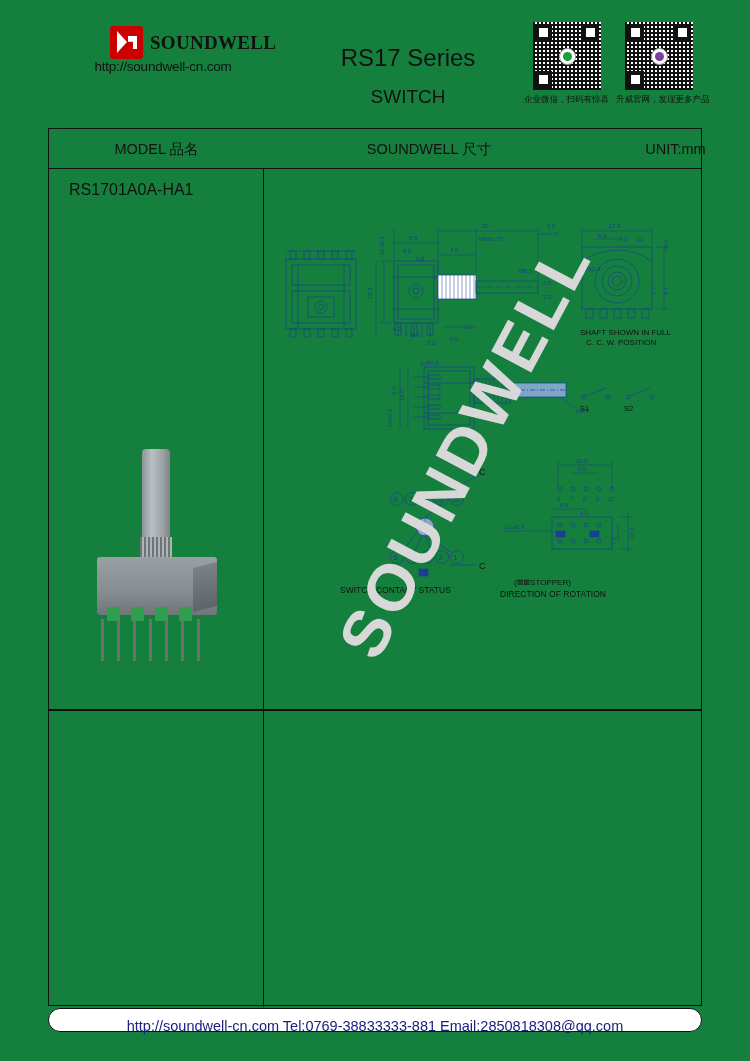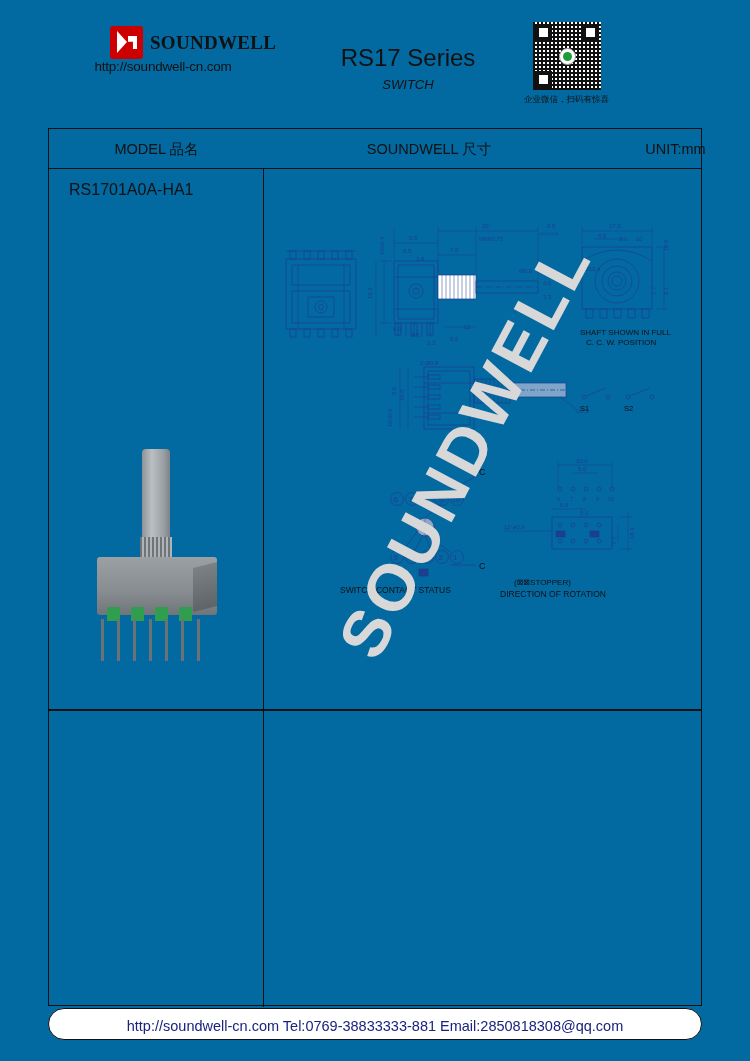--- a/index.html
+++ b/index.html
@@ -12,21 +12,21 @@
     height: 1061px;
     font-family: "Liberation Sans", sans-serif;
     position: relative;
     overflow: hidden;
   }
   .page {
     position: absolute;
     left: 0; top: 0;
     width: 750px;
     height: 1061px;
-    background: #0369a1;
+    background: #15803d;
   }
 
   
   .header {
     position: absolute;
     left: 48px; top: 22px;
     width: 654px; height: 88px;
   }
   .logo-block {
     position: absolute;
@@ -80,24 +80,23 @@
     position: absolute;
     left: 235px; top: 22px;
     width: 250px;
     text-align: center;
   }
   .title-main {
     font-size: 24px;
     color: #111;
   }
   .title-sub {
-    font-size: 13px;
+    font-size: 19px;
     color: #111;
-    margin-top: 5px;
-    font-style: italic;
+    margin-top: 14px;
   }
   .qr-block {
     position: absolute;
     top: 0;
     width: 86px;
   }
   .qr-block.left { right: 92px; }
   .qr-block.right { right: 0px; }
   .qr-img {
     width: 68px; height: 68px;
@@ -265,21 +264,21 @@
     transform-origin: center center;
     pointer-events: none;
     font-family: "Liberation Sans", sans-serif;
     white-space: nowrap;
   }
 
   
   .footer {
     position: absolute;
     left: 48px; top: 1008px;
-    width: 654px; height: 32px;
+    width: 654px; height: 24px;
     border: 1.5px solid #111;
     border-radius: 18px;
     box-sizing: border-box;
     background: #fff;
   }
   .footer-text {
     text-align: center;
     line-height: 35px;
     font-size: 14.5px;
     color: #1a237e;
@@ -309,20 +308,29 @@
     <div class="qr-block left">
       <div class="qr-img">
         <div class="finder tl"></div>
           <div class="finder tr"></div>
           <div class="finder bl"></div>
         <div class="center-dot"></div>
       </div>
       <div class="qr-cap">企业微信，扫码有惊喜</div>
     </div>
 
+    <div class="qr-block right">
+      <div class="qr-img green">
+        <div class="finder tl"></div>
+          <div class="finder tr"></div>
+          <div class="finder bl"></div>
+        <div class="center-dot"></div>
+      </div>
+      <div class="qr-cap">升威官网，发现更多产品</div>
+    </div>
   </div>
 
   <div class="table">
 
     <div class="thead">
       <div class="th th-model">MODEL 品名</div>
       <div class="th th-dim">SOUNDWELL 尺寸</div>
       <div class="th th-unit">UNIT:mm</div>
     </div>
 

